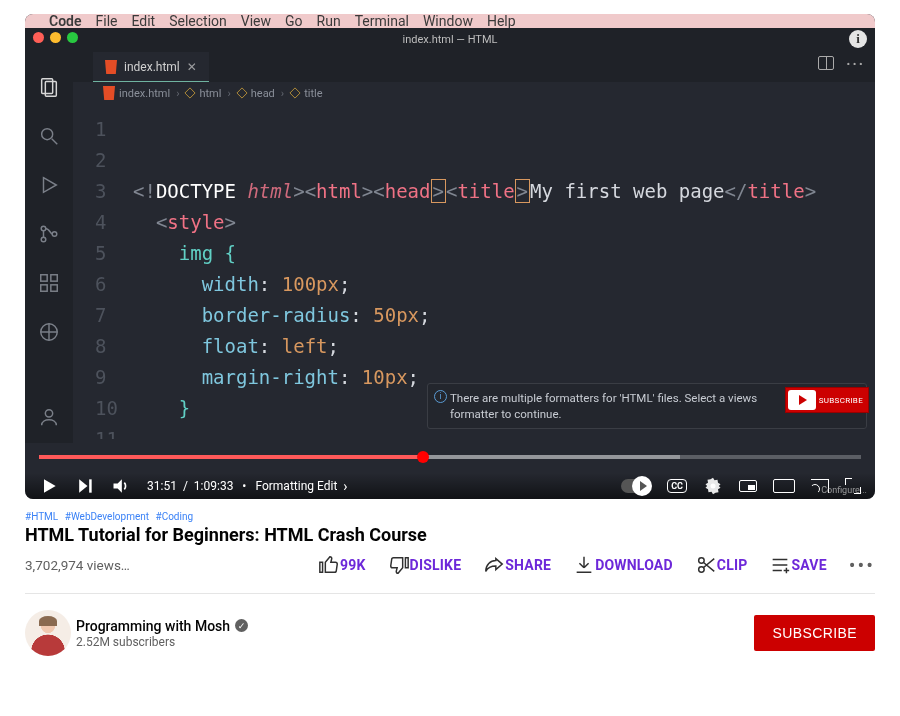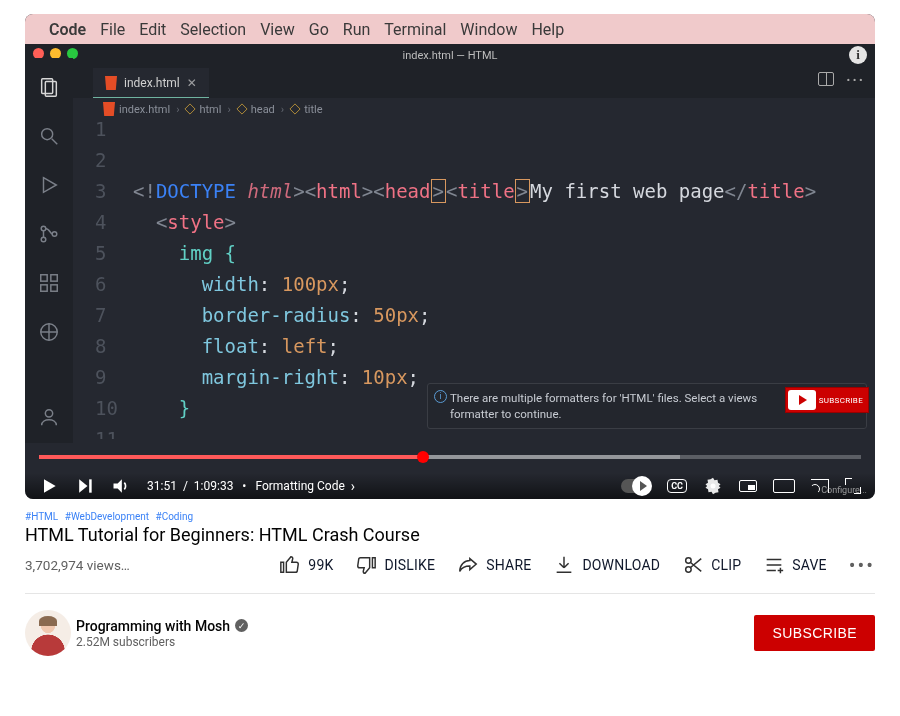--- a/index.html
+++ b/index.html
@@ -2,21 +2,21 @@
 <html><head>
 <meta charset="utf-8">
 <style>
   * { box-sizing: border-box; margin: 0; padding: 0; }
   body { font-family: -apple-system, BlinkMacSystemFont, "Segoe UI", Roboto, Arial, sans-serif; background: #fff; width: 900px; font-size: 14px; color: #030303; }
   .wrap { padding: 14px 12px 20px; }
 
   
   .player { position: relative; width: 850px; height: 485px; background: #252830; border-radius: 8px; overflow: hidden; margin: 0 auto; }
   
-  .macbar { height: 30px; background: #f0cacb; display: flex; align-items: center; font-size: 16px; color: #3a3a3a; padding: 0 10px; gap: 14px; }
+  .macbar { height: 14px; background: #f0cacb; display: flex; align-items: center; font-size: 14px; color: #3a3a3a; padding: 0 10px; gap: 14px; }
   .apple { font-size: 13px; }
   .mb-item { cursor: default; }
   .mb-item.bold { font-weight: 600; }
   
   .wintitle { height: 22px; background: #1f2228; color: #bdbdbd; font-size: 11px; display:flex; align-items:center; justify-content:center; position:relative;text-align:center; }
   .traffic { position:absolute; left:8px; top:4px; display:flex; gap:6px; }
   .dot { width:11px; height:11px; border-radius:50%; }
   .dot.r{background:#ff5f57}.dot.y{background:#febc2e}.dot.g{background:#28c840}
   .info-badge { position:absolute; right:8px; top:2px; width:18px;height:18px;border-radius:50%;background:#e5e5e5;color:#333;display:flex;align-items:center;justify-content:center;font-family:serif;font-weight:bold;font-size:13px;}
   
@@ -39,21 +39,21 @@
   .actbar { position:absolute; left:0; top:44px; bottom:56px; width:48px; background:#1f2228; display:flex; flex-direction:column; align-items:center; gap:24px; padding-top:18px; color:#7a7f88; }
   .actbar svg { width:22px; height:22px; stroke:#7a7f88; fill:none; stroke-width:1.6; }
   .actbar .active svg { stroke:#d7d7d7; }
   .actbar .bottom { margin-top:auto; margin-bottom:12px; }
 
   
   .code { position:absolute; left:60px; right:0; top:100px; bottom:60px; font-family: "SF Mono", Menlo, Consolas, monospace; font-size:19px; line-height:31px; color:#cbd0d8; white-space:pre; overflow:hidden; }
   .ln { position:absolute; left:10px; color:#4d525c; top:0; line-height:31px; font-size:19px; }
   .txt { margin-left:48px; }
   .t-ang{color:#808691}
-  .t-doc{color:#3b82f6}
+  .t-doc{color:#ffffff}
   .t-doctype{color:#cf6a7c;font-style:italic}
   .t-tag{color:#f07285}
   .t-sel{color:#61d0c5}
   .t-prop{color:#7fc7de}
   .t-val{color:#d8985f}
   .t-text{color:#d5d8de}
   .box{border:1px solid #d8985f;padding:0 1px}
 
   
   .notif { position:absolute; right:8px; bottom:70px; width:440px; background:#23262d; color:#c8ccd3; font-size:11.5px; padding:6px 22px; border:1px solid #3a3d44; border-radius:3px; line-height:1.4; }
@@ -91,24 +91,24 @@
   .full{width:16px;height:16px;position:relative}
   .full::before,.full::after{content:"";position:absolute;width:6px;height:6px;border:1.8px solid #fff}
   .full::before{left:0;top:0;border-right:none;border-bottom:none}
   .full::after{right:0;bottom:0;border-left:none;border-top:none}
   .cfg-txt{position:absolute;right:8px;bottom:4px;font-size:9px;color:#ccc;opacity:.7}
 
   
   .below { width:850px; margin:12px auto 0; }
   .hashtags{color:#3b82f6;font-size:10px;margin-bottom:2px}
   .hashtags span{margin-right:4px}
-  .title{font-size:18px;font-weight:400;margin-bottom:8px}
+  .title{font-size:18px;font-weight:700;margin-bottom:8px}
   .row{display:flex;align-items:center;gap:22px;color:#606060}
   .views{font-size:13.5px;color:#606060;margin-right:auto}
-  .act{display:flex;align-items:center;gap:7px;font-size:14px;font-weight:400;color:#0f172a;letter-spacing:.2px}
+  .act{display:flex;align-items:center;font-size:14px;font-weight:700;color:#6d28d9;letter-spacing:.2px}
   .act svg{width:22px;height:22px;fill:none;stroke:#303030;stroke-width:1.6}
   .more3{font-size:20px;letter-spacing:2px;color:#606060}
   hr{border:none;border-top:1px solid #e5e5e5;margin:16px 0}
   .channel{display:flex;align-items:center;gap:5px}
   .avatar{width:46px;height:46px;border-radius:50%;background:radial-gradient(circle at 50% 35%, #f0c8b0 0 18%, transparent 19%), radial-gradient(circle at 50% 90%, #b83a3a 0 35%, transparent 36%), #f5ede6;position:relative;overflow:hidden}
   .avatar::after{content:"";position:absolute;left:30%;right:30%;top:12%;height:10px;background:#8a6a50;border-radius:50% 50% 0 0}
   .ch-name{font-size:14px;font-weight:500;display:flex;align-items:center;gap:5px}
   .verify{width:13px;height:13px;background:#606060;border-radius:50%;display:inline-flex;align-items:center;justify-content:center;color:#fff;font-size:9px}
   .subs{font-size:12px;color:#606060;margin-top:1px}
   .sub-btn{margin-left:auto;background:#cc0000;color:#fff;border:none;padding:10px 18px;font-size:14px;font-weight:500;letter-spacing:.4px;border-radius:2px}
@@ -267,21 +267,21 @@
           </svg>
         </span>
       <span class="ctl-btn">
           <svg class="ctl-icon" viewBox="0 0 24 24">
             <polygon points="3,9 8,9 13,4 13,20 8,15 3,15"></polygon>
             <path d="M16 8c2 2 2 6 0 8" fill="none" stroke="#fff" stroke-width="2"></path>
           </svg>
         </span>
       <span class="chapter">
         <span>31:51</span> / <span>1:09:33</span>
-        &nbsp;•&nbsp;<span>Formatting Code</span>
+        &nbsp;•&nbsp;<span>Formatting Edit</span>
         <span class="c-chev">›</span>
       </span>
       <span class="spacer"></span>
       <span class="autoplay">
           <span class="ap-tri"></span>
         </span>
       <span class="cc-box">CC</span>
       <span class="ctl-btn">
           <svg class="ctl-icon" viewBox="0 0 24 24">
             <circle cx="12" cy="12" r="3" fill="#fff"></circle>

